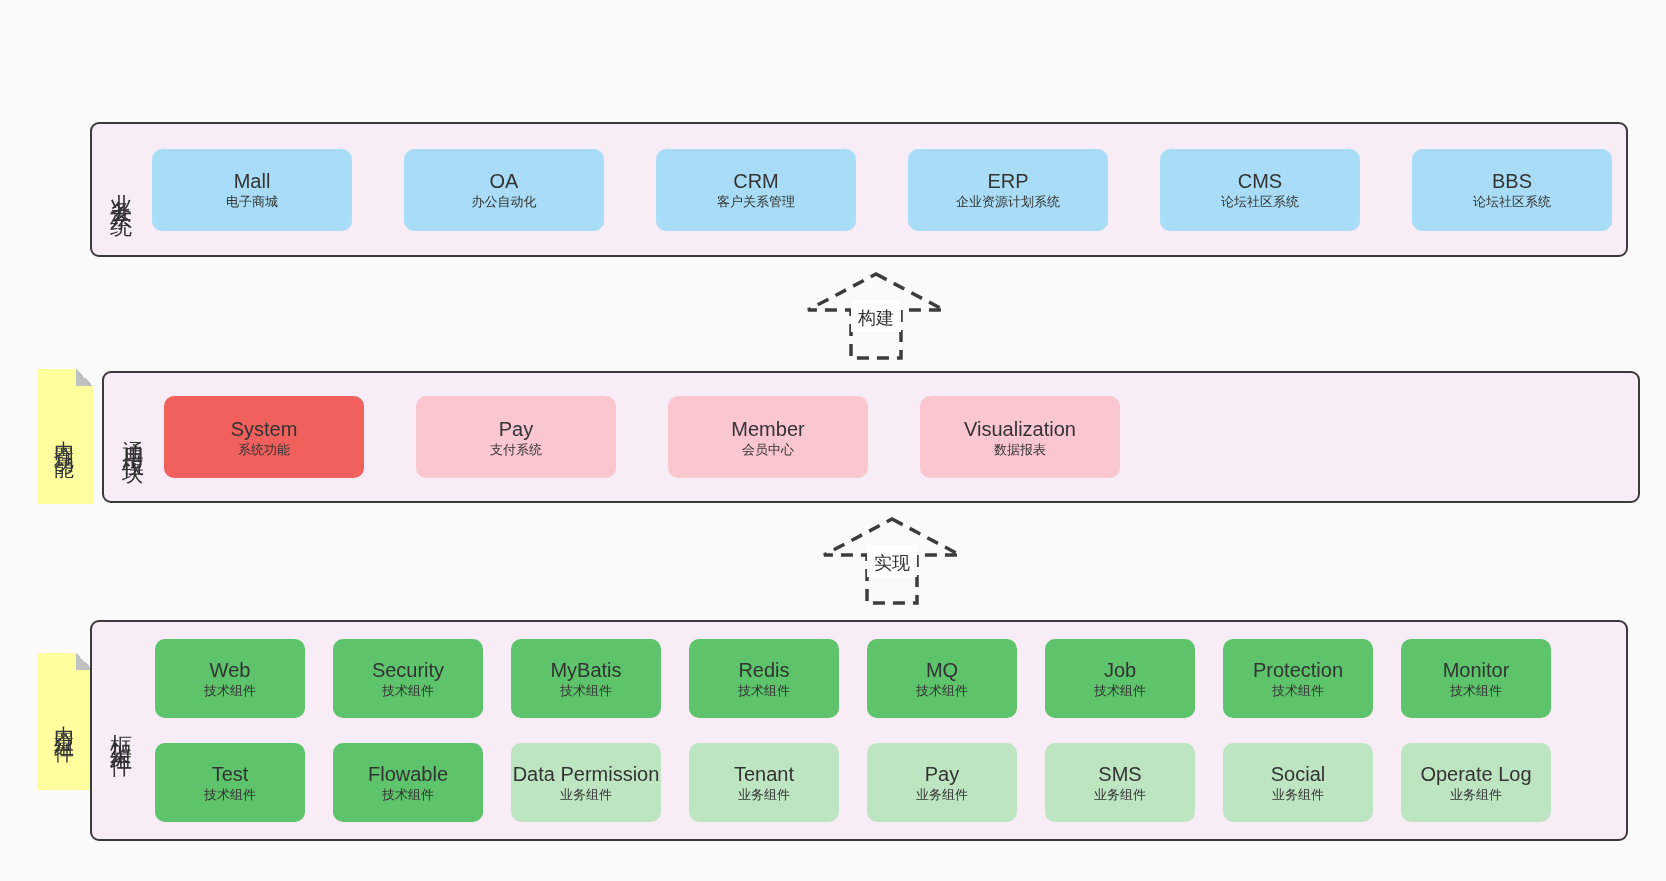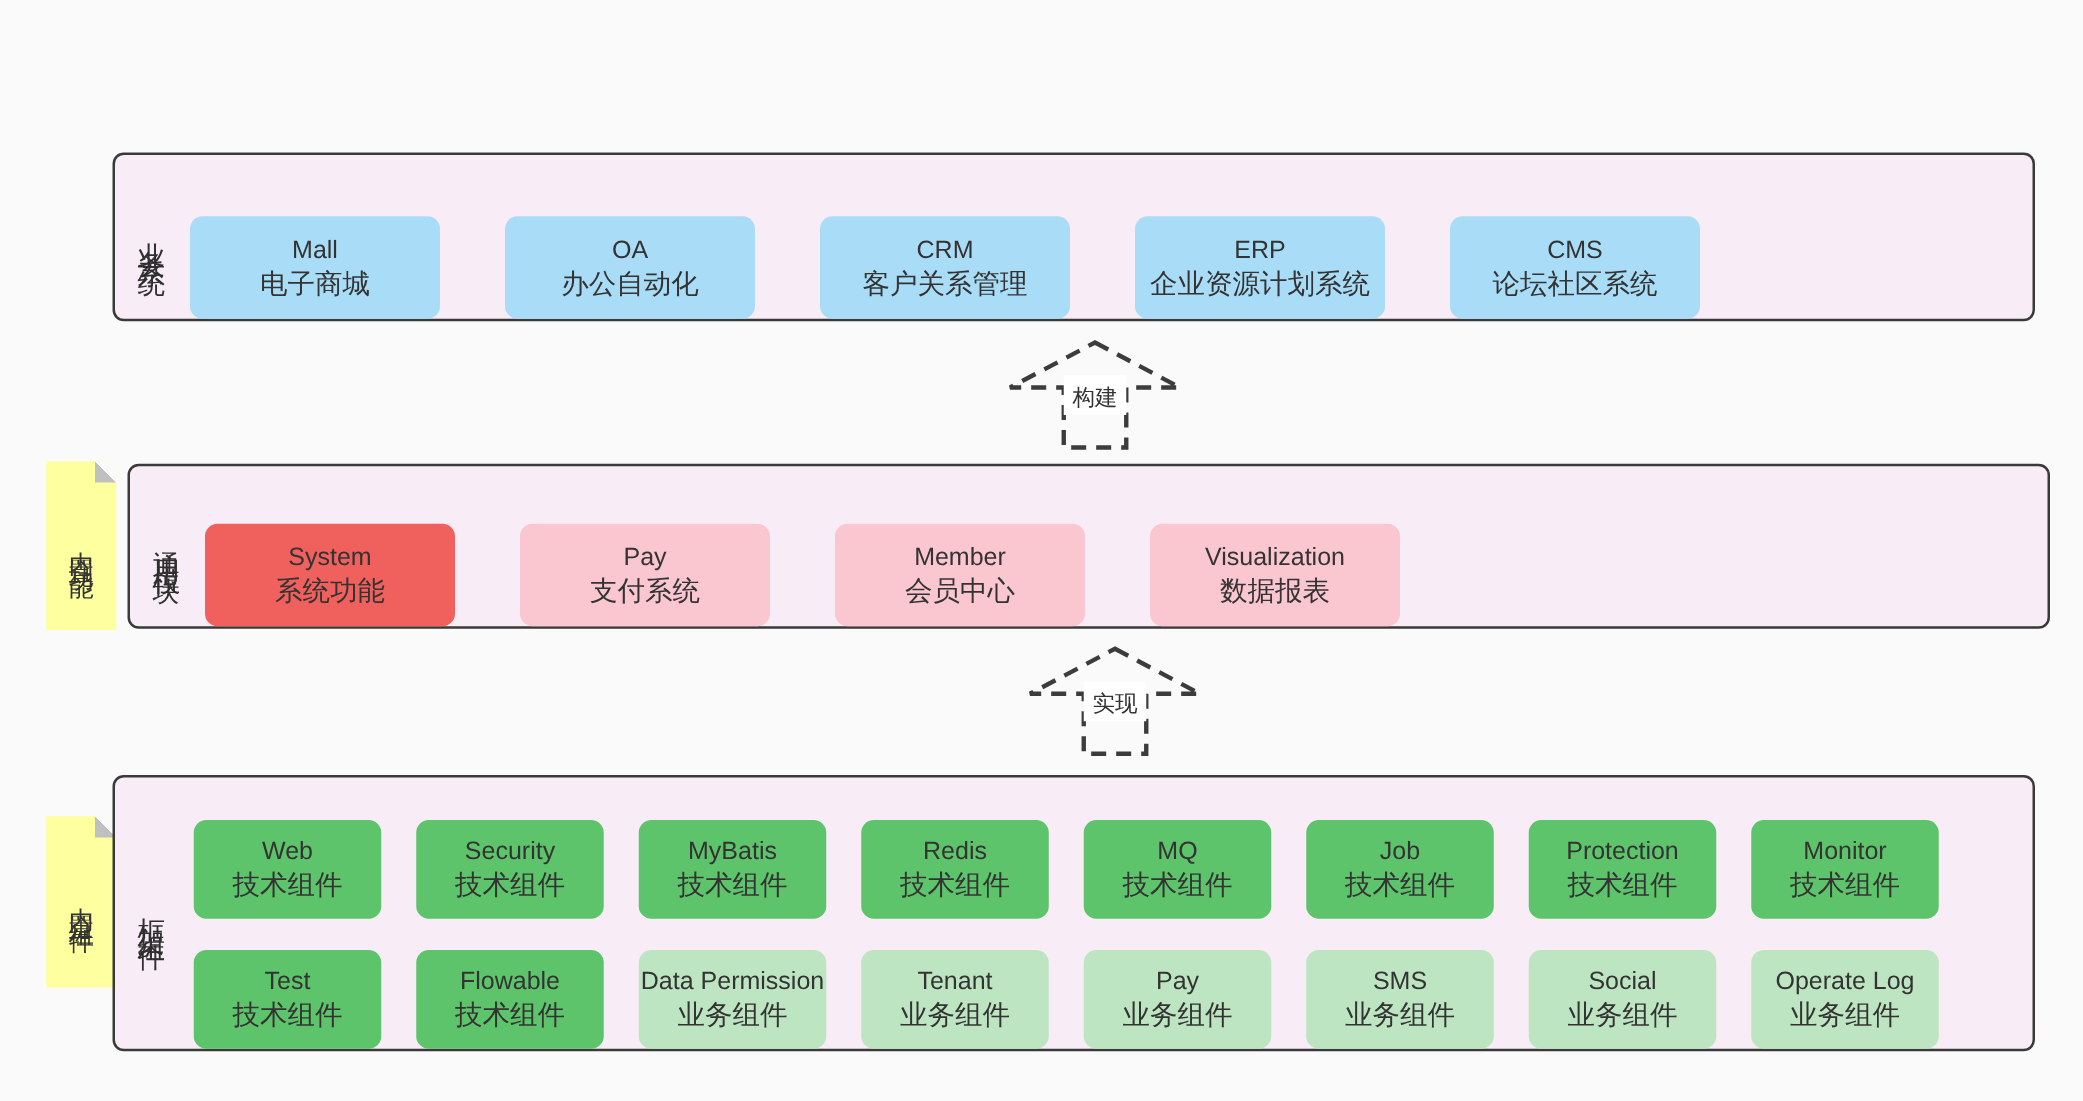--- a/index.html
+++ b/index.html
@@ -40,21 +40,21 @@
     font-size: 22px;
     color: #2f2f2f;
     white-space: nowrap;
   }
 
   .rows {
     position: absolute;
     top: 0; bottom: 0; right: 10px;
     display: flex;
     flex-direction: column;
-    justify-content: flex-end;
+    justify-content: center;
   }
   .band-1 .rows, .band-2 .rows { left: 60px; }
   .band-3 .rows { left: 63px; gap: 25px; }
 
   .box-row { display: flex; }
   .band-1 .box-row, .band-2 .box-row { gap: 52px; }
   .band-3 .box-row { gap: 28px; }
 
   .box {
     width: 200px;
@@ -64,21 +64,21 @@
     flex-direction: column;
     align-items: center;
     justify-content: center;
     text-align: center;
     color: #333;
     line-height: 1.3;
     flex: 0 0 auto;
   }
   .band-3 .box { width: 150px; height: 79px; }
   .box-title { font-size: 20px; }
-  .box-subtitle { font-size: 22px; }
+  .box-subtitle { font-size: 13px; }
 
   .box--blue        { background: var(--c-blue, #a9dcf6); }
   .box--red         { background: var(--c-red, #f0615e); }
   .box--pink        { background: var(--c-pink, #fac6cf); }
   .box--green       { background: var(--c-green, #5ec46b); }
   .box--green-light { background: var(--c-green-light, #bee5c2); }
 
   
   .sticky {
     position: absolute;
@@ -156,20 +156,24 @@
             <div class="box-subtitle">客户关系管理</div>
           </div>
           <div class="box box--blue">
             <div class="box-title">ERP</div>
             <div class="box-subtitle">企业资源计划系统</div>
           </div>
           <div class="box box--blue">
             <div class="box-title">CMS</div>
             <div class="box-subtitle">论坛社区系统</div>
           </div>
+          <div class="box box--blue">
+            <div class="box-title">BBS</div>
+            <div class="box-subtitle">论坛社区系统</div>
+          </div>
         </div>
       </div>
   </section>
 
   <svg class="arrow arrow-1" viewBox="0 0 140 88">
     <polygon points="70,2 138,38 95,38 95,86 45,86 45,38 2,38"></polygon>
     <rect x="45" y="28" width="50" height="32"></rect>
     <text x="70" y="52">构建</text>
   </svg>
 

